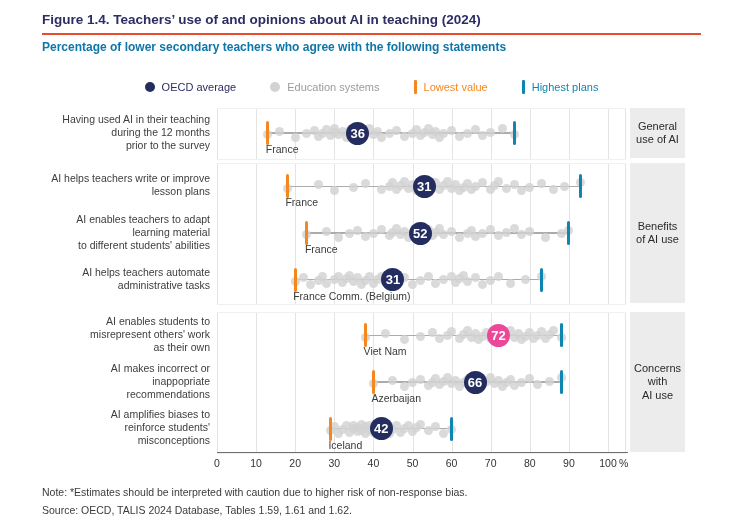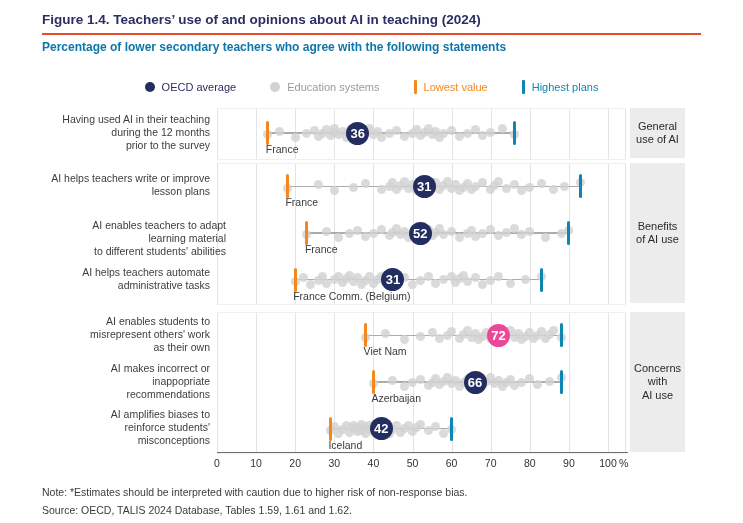--- a/index.html
+++ b/index.html
@@ -183,21 +183,21 @@
       <div class="sys-dot" style="position: absolute; left: 517.48px; top: 186.333px; width: 9px; height: 9px;"></div>
       <div class="sys-dot" style="position: absolute; left: 525.3px; top: 182.733px; width: 9px; height: 9px;"></div>
       <div class="sys-dot" style="position: absolute; left: 537.03px; top: 179.133px; width: 9px; height: 9px;"></div>
       <div class="sys-dot" style="position: absolute; left: 548.76px; top: 185.433px; width: 9px; height: 9px;"></div>
       <div class="sys-dot" style="position: absolute; left: 560.49px; top: 181.833px; width: 9px; height: 9px;"></div>
       <div class="sys-dot" style="position: absolute; left: 576.13px; top: 178.233px; width: 9px; height: 9px;"></div>
       <div class="ext-bar" style="position: absolute; left: 285.88px; top: 174.333px; width: 3px; height: 24px; background: rgb(245, 135, 31);"></div>
       <div class="ext-bar" style="position: absolute; left: 579.13px; top: 174.333px; width: 3px; height: 24px; background: rgb(15, 134, 178);"></div>
       <div class="oecd-circle" style="position: absolute; left: 412.73px; top: 174.833px; width: 23px; height: 23px; background: rgb(35, 45, 95);">31</div>
       <div class="country-label" style="position: absolute; left: 285.38px; top: 196.333px;">France</div>
-      <div class="row-label" style="position: absolute; left: 16px; top: 212.5px; width: 210px; margin-top: 6px;">AI enables teachers to adapt
+      <div class="row-label" style="position: absolute; left: 0px; top: 212.5px; width: 210px;">AI enables teachers to adapt
 learning material
 to different students' abilities</div>
       <div class="range-line" style="position: absolute; left: 306.93px; top: 232.25px; width: 261.97px; height: 1.5px;"></div>
       <div class="sys-dot" style="position: absolute; left: 302.43px; top: 230.3px; width: 9px; height: 9px;"></div>
       <div class="sys-dot" style="position: absolute; left: 321.98px; top: 226.7px; width: 9px; height: 9px;"></div>
       <div class="sys-dot" style="position: absolute; left: 333.71px; top: 233px; width: 9px; height: 9px;"></div>
       <div class="sys-dot" style="position: absolute; left: 345.44px; top: 229.4px; width: 9px; height: 9px;"></div>
       <div class="sys-dot" style="position: absolute; left: 353.26px; top: 225.8px; width: 9px; height: 9px;"></div>
       <div class="sys-dot" style="position: absolute; left: 361.08px; top: 232.1px; width: 9px; height: 9px;"></div>
       <div class="sys-dot" style="position: absolute; left: 368.9px; top: 228.5px; width: 9px; height: 9px;"></div>

